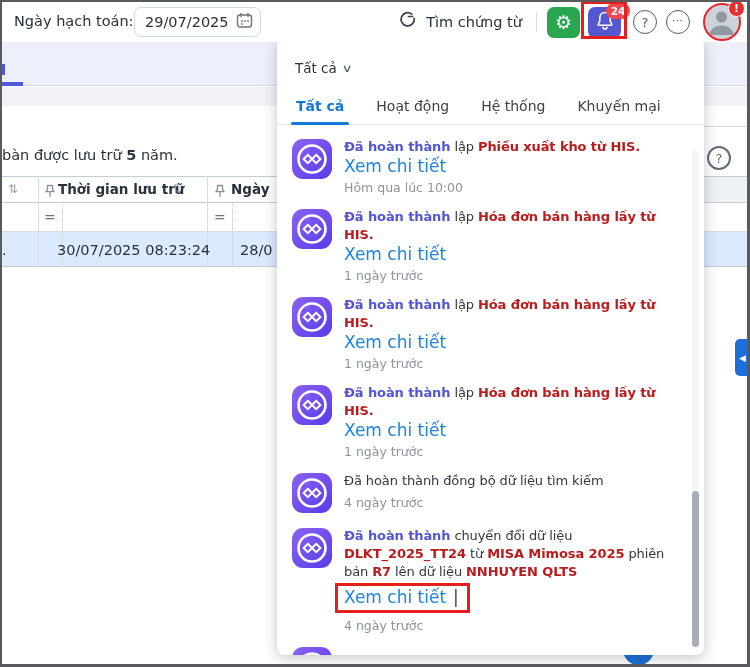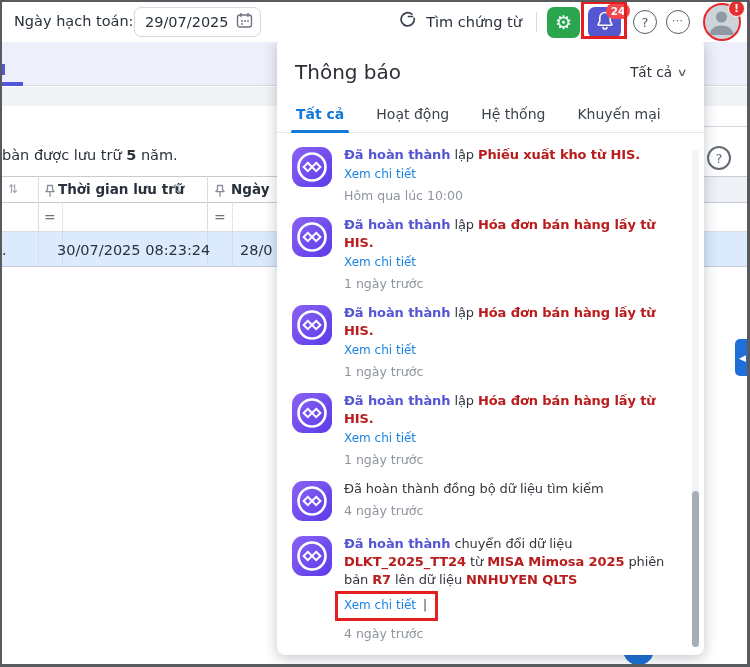--- a/index.html
+++ b/index.html
@@ -69,21 +69,21 @@
   .tab.active { color:#1279d8; font-weight:bold; }
   .tab.active::after { content:""; position:absolute; left:-4px; right:-4px; bottom:-1px; height:3.5px; background:#1279d8; border-radius:2px; }
   .nlist { flex:1; padding:13px 20px 6px 14px; overflow:hidden; display:flex; flex-direction:column; }
   .nitem { display:flex; gap:11px; margin-bottom:13px; }
   .nicon { flex:0 0 42px; width:42px; height:42px; }
   .nbody { flex:1; min-width:0; }
   .ntext { font-size:13px; line-height:18px; color:#33383f; letter-spacing:-0.1px; }
   .seg-status { color:#5355d4; font-weight:bold; }
   .seg-bold { color:#b91c1c; font-weight:bold; }
   .seg-normal { color:#33383f; }
-  .nlinks { font-size:12px; line-height:18px; margin-top:1px; display:flex; align-items:center; gap:7px; width:fit-content; }
+  .nlinks { font-size:17px; line-height:18px; margin-top:1px; display:flex; align-items:center; gap:7px; width:fit-content; }
   .nlink { color:#1b84e0; cursor:pointer; }
   .link-sep { color:#3c434d; }
   .links-highlight { border:3px solid #e3201f; padding:2px 8px 4px 6px; margin:2px 0 2px -9px; }
   .ntime { font-size:12.5px; color:#8e949d; margin-top:5px; }
   .scrollbar { position:absolute; right:5px; top:112px; width:7px; bottom:9px; background:#f3f4f6; border-radius:4px; }
   .scroll-thumb { position:absolute; left:0; top:341px; width:7px; height:156px; background:#a7adb6; border-radius:4px; }
 </style>
 </head>
 <body>
 
@@ -187,21 +187,20 @@
           </svg>
       </div>
       <div class="avatar-badge">!</div>
     </div>
   </div>
 </div>
 <div class="bell-annot"></div>
 
 <div class="panel">
   <div class="panel-head">
-    <div class="panel-title">Thông báo</div>
     <div class="panel-filter">
       <span>Tất cả</span>
       <span class="chev">∨</span>
     </div>
   </div>
   <div class="tabs">
     <div class="tab active">Tất cả</div>
     <div class="tab">Hoạt động</div>
     <div class="tab">Hệ thống</div>
     <div class="tab">Khuyến mại</div>

